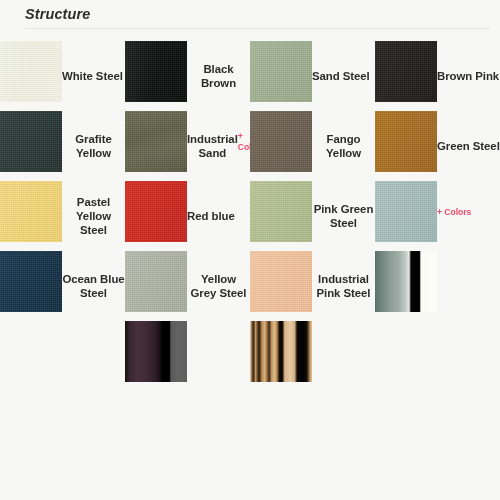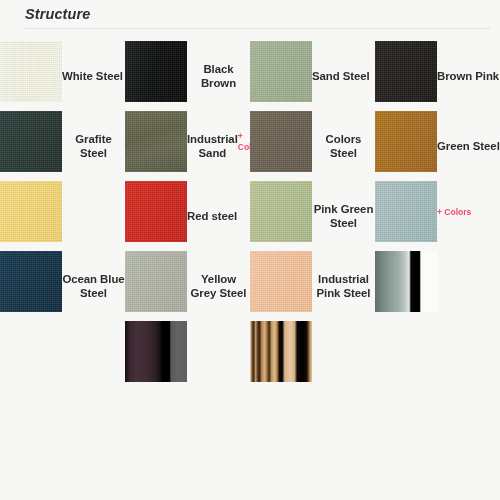--- a/index.html
+++ b/index.html
@@ -126,41 +126,42 @@
       <div class="swatch-cell">
         <div class="swatch-chip matte" style="background: linear-gradient(115deg, rgb(168, 184, 154) 0%, rgb(161, 177, 145) 55%, rgb(156, 172, 140) 100%);"></div>
         <div class="swatch-label">Sand Steel</div>
       </div>
       <div class="swatch-cell">
         <div class="swatch-chip matte" style="background: linear-gradient(110deg, rgb(39, 35, 31) 0%, rgb(33, 29, 26) 50%, rgb(28, 25, 22) 100%);"></div>
         <div class="swatch-label">Brown Pink</div>
       </div>
       <div class="swatch-cell">
         <div class="swatch-chip matte" style="background: linear-gradient(110deg, rgb(46, 62, 59) 0%, rgb(40, 56, 52) 55%, rgb(35, 48, 45) 100%);"></div>
-        <div class="swatch-label">Grafite Steel</div>
+        <div class="swatch-label">Grafite Yellow</div>
       </div>
       <div class="swatch-cell">
         <div class="swatch-chip matte" style="background: linear-gradient(165deg, rgb(107, 109, 82) 0%, rgb(94, 96, 72) 38%, rgb(102, 104, 80) 62%, rgb(88, 90, 68) 100%);"></div>
         <div class="swatch-label">Industrial Sand</div>
         <div class="swatch-sublabel">+ Colors</div>
       </div>
       <div class="swatch-cell">
         <div class="swatch-chip matte" style="background: linear-gradient(115deg, rgb(116, 104, 87) 0%, rgb(107, 96, 81) 55%, rgb(101, 91, 77) 100%);"></div>
-        <div class="swatch-label">Colors Steel</div>
+        <div class="swatch-label">Fango Yellow</div>
       </div>
       <div class="swatch-cell">
         <div class="swatch-chip matte" style="background: linear-gradient(115deg, rgb(176, 118, 31) 0%, rgb(168, 109, 34) 55%, rgb(159, 103, 32) 100%);"></div>
         <div class="swatch-label">Green Steel</div>
       </div>
       <div class="swatch-cell">
         <div class="swatch-chip matte" style="background: linear-gradient(115deg, rgb(248, 221, 132) 0%, rgb(245, 216, 120) 55%, rgb(242, 211, 116) 100%);"></div>
+        <div class="swatch-label">Pastel Yellow Steel</div>
       </div>
       <div class="swatch-cell">
         <div class="swatch-chip matte" style="background: linear-gradient(115deg, rgb(215, 45, 33) 0%, rgb(208, 39, 29) 55%, rgb(200, 36, 27) 100%);"></div>
-        <div class="swatch-label">Red steel</div>
+        <div class="swatch-label">Red blue</div>
       </div>
       <div class="swatch-cell">
         <div class="swatch-chip matte" style="background: linear-gradient(115deg, rgb(187, 201, 153) 0%, rgb(180, 194, 145) 55%, rgb(174, 187, 139) 100%);"></div>
         <div class="swatch-label">Pink Green Steel</div>
       </div>
       <div class="swatch-cell">
         <div class="swatch-chip matte" style="background: linear-gradient(115deg, rgb(174, 196, 195) 0%, rgb(167, 191, 190) 55%, rgb(161, 186, 186) 100%);"></div>
         <div class="swatch-sublabel">+ Colors</div>
       </div>
       <div class="swatch-cell">

